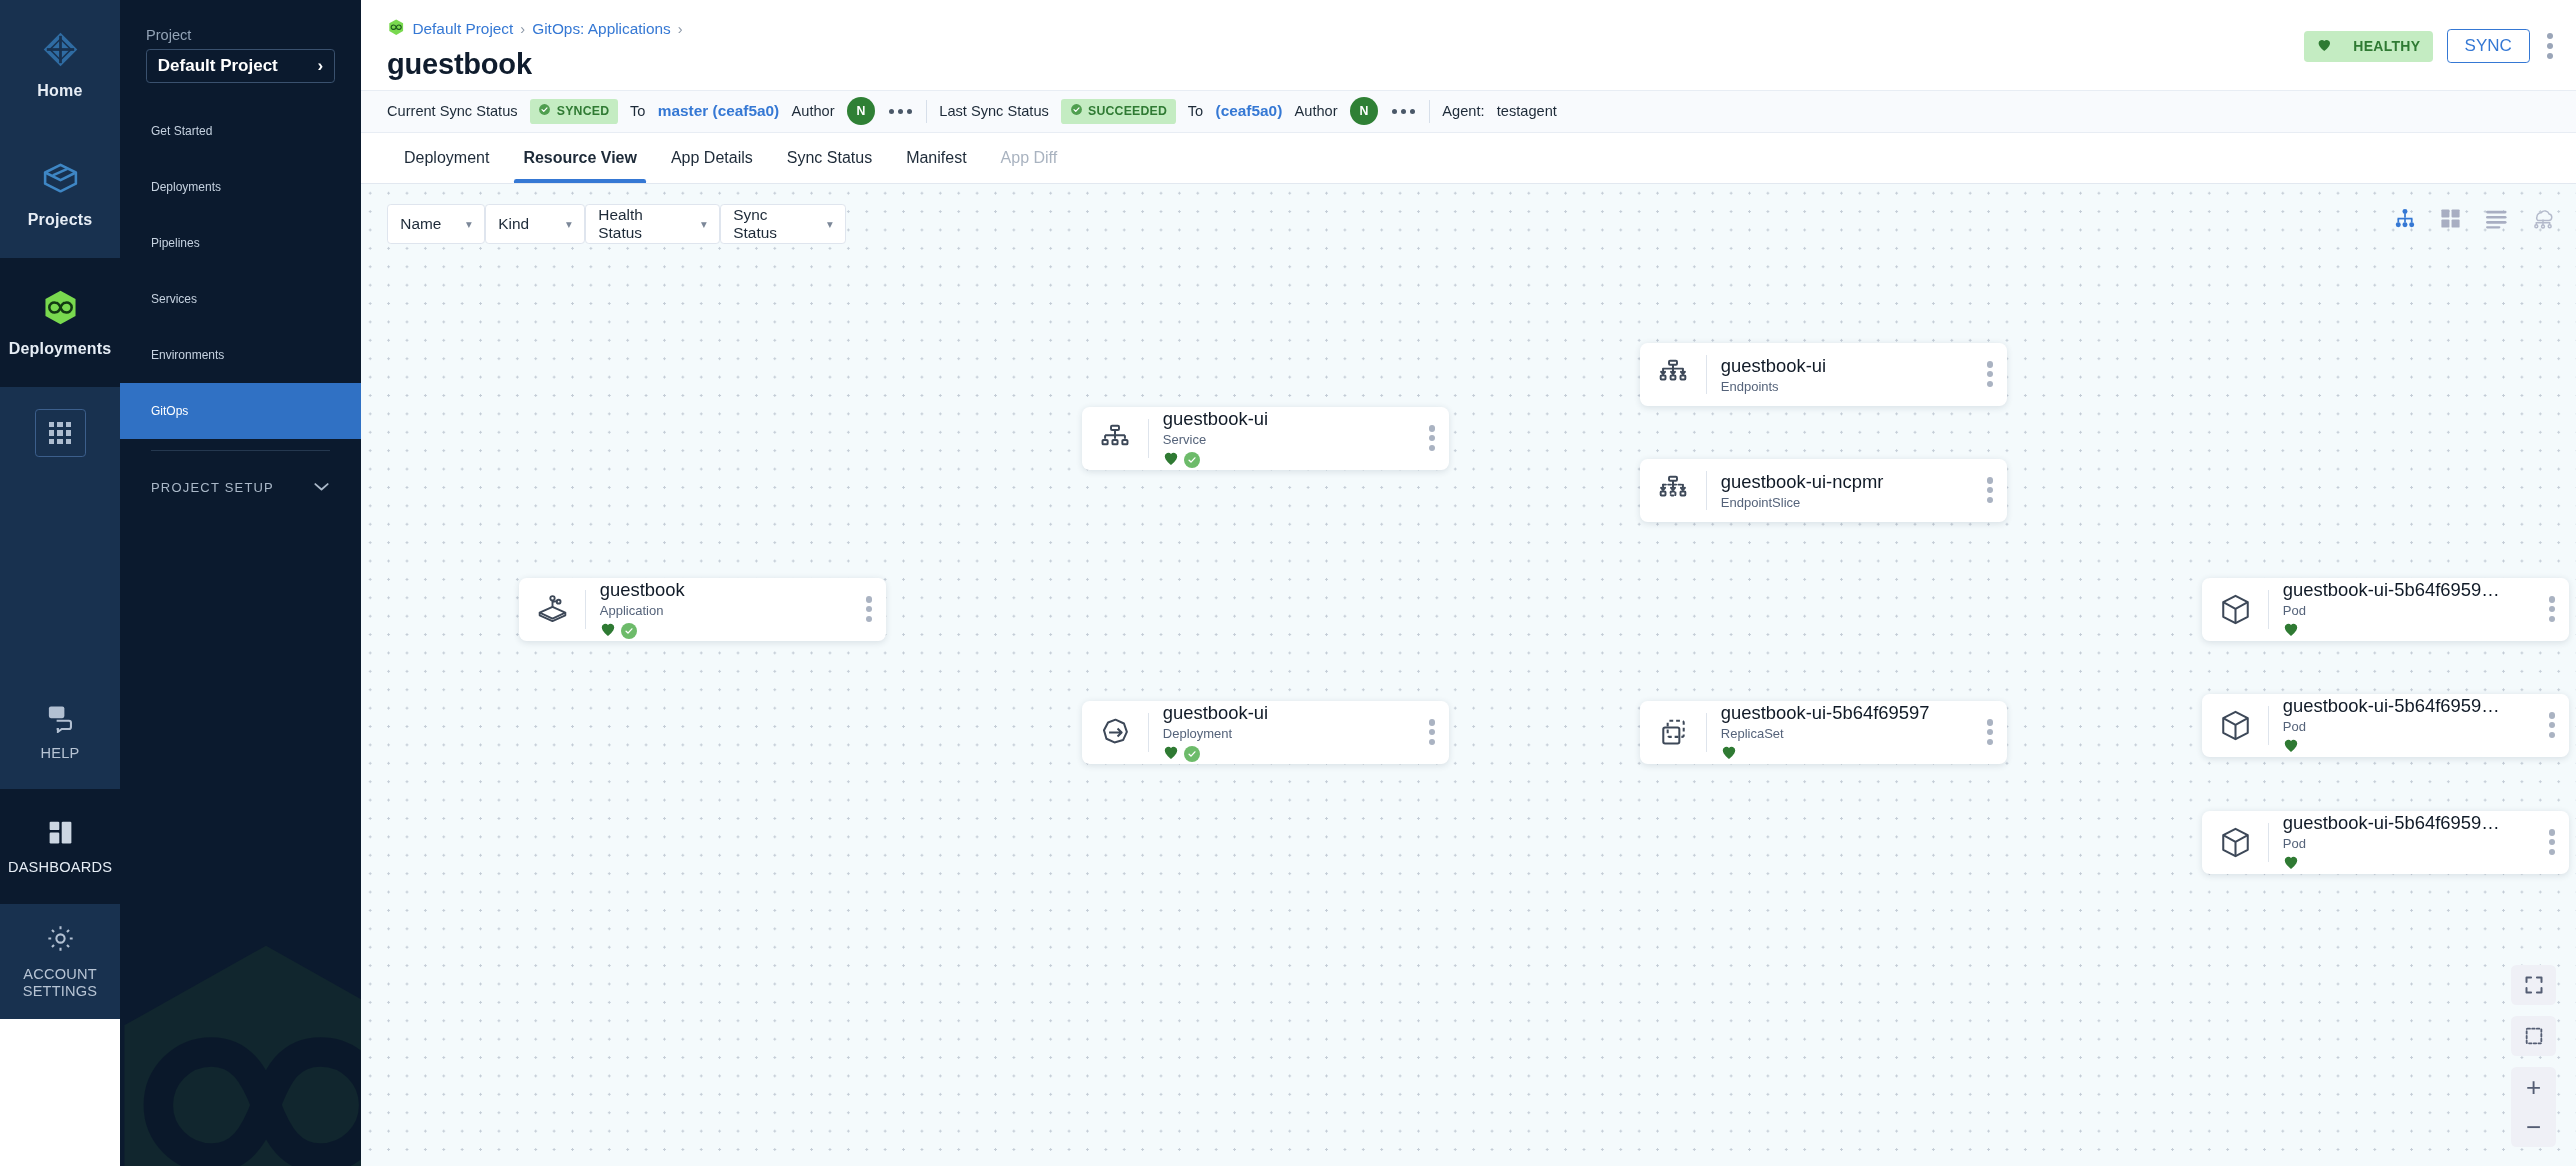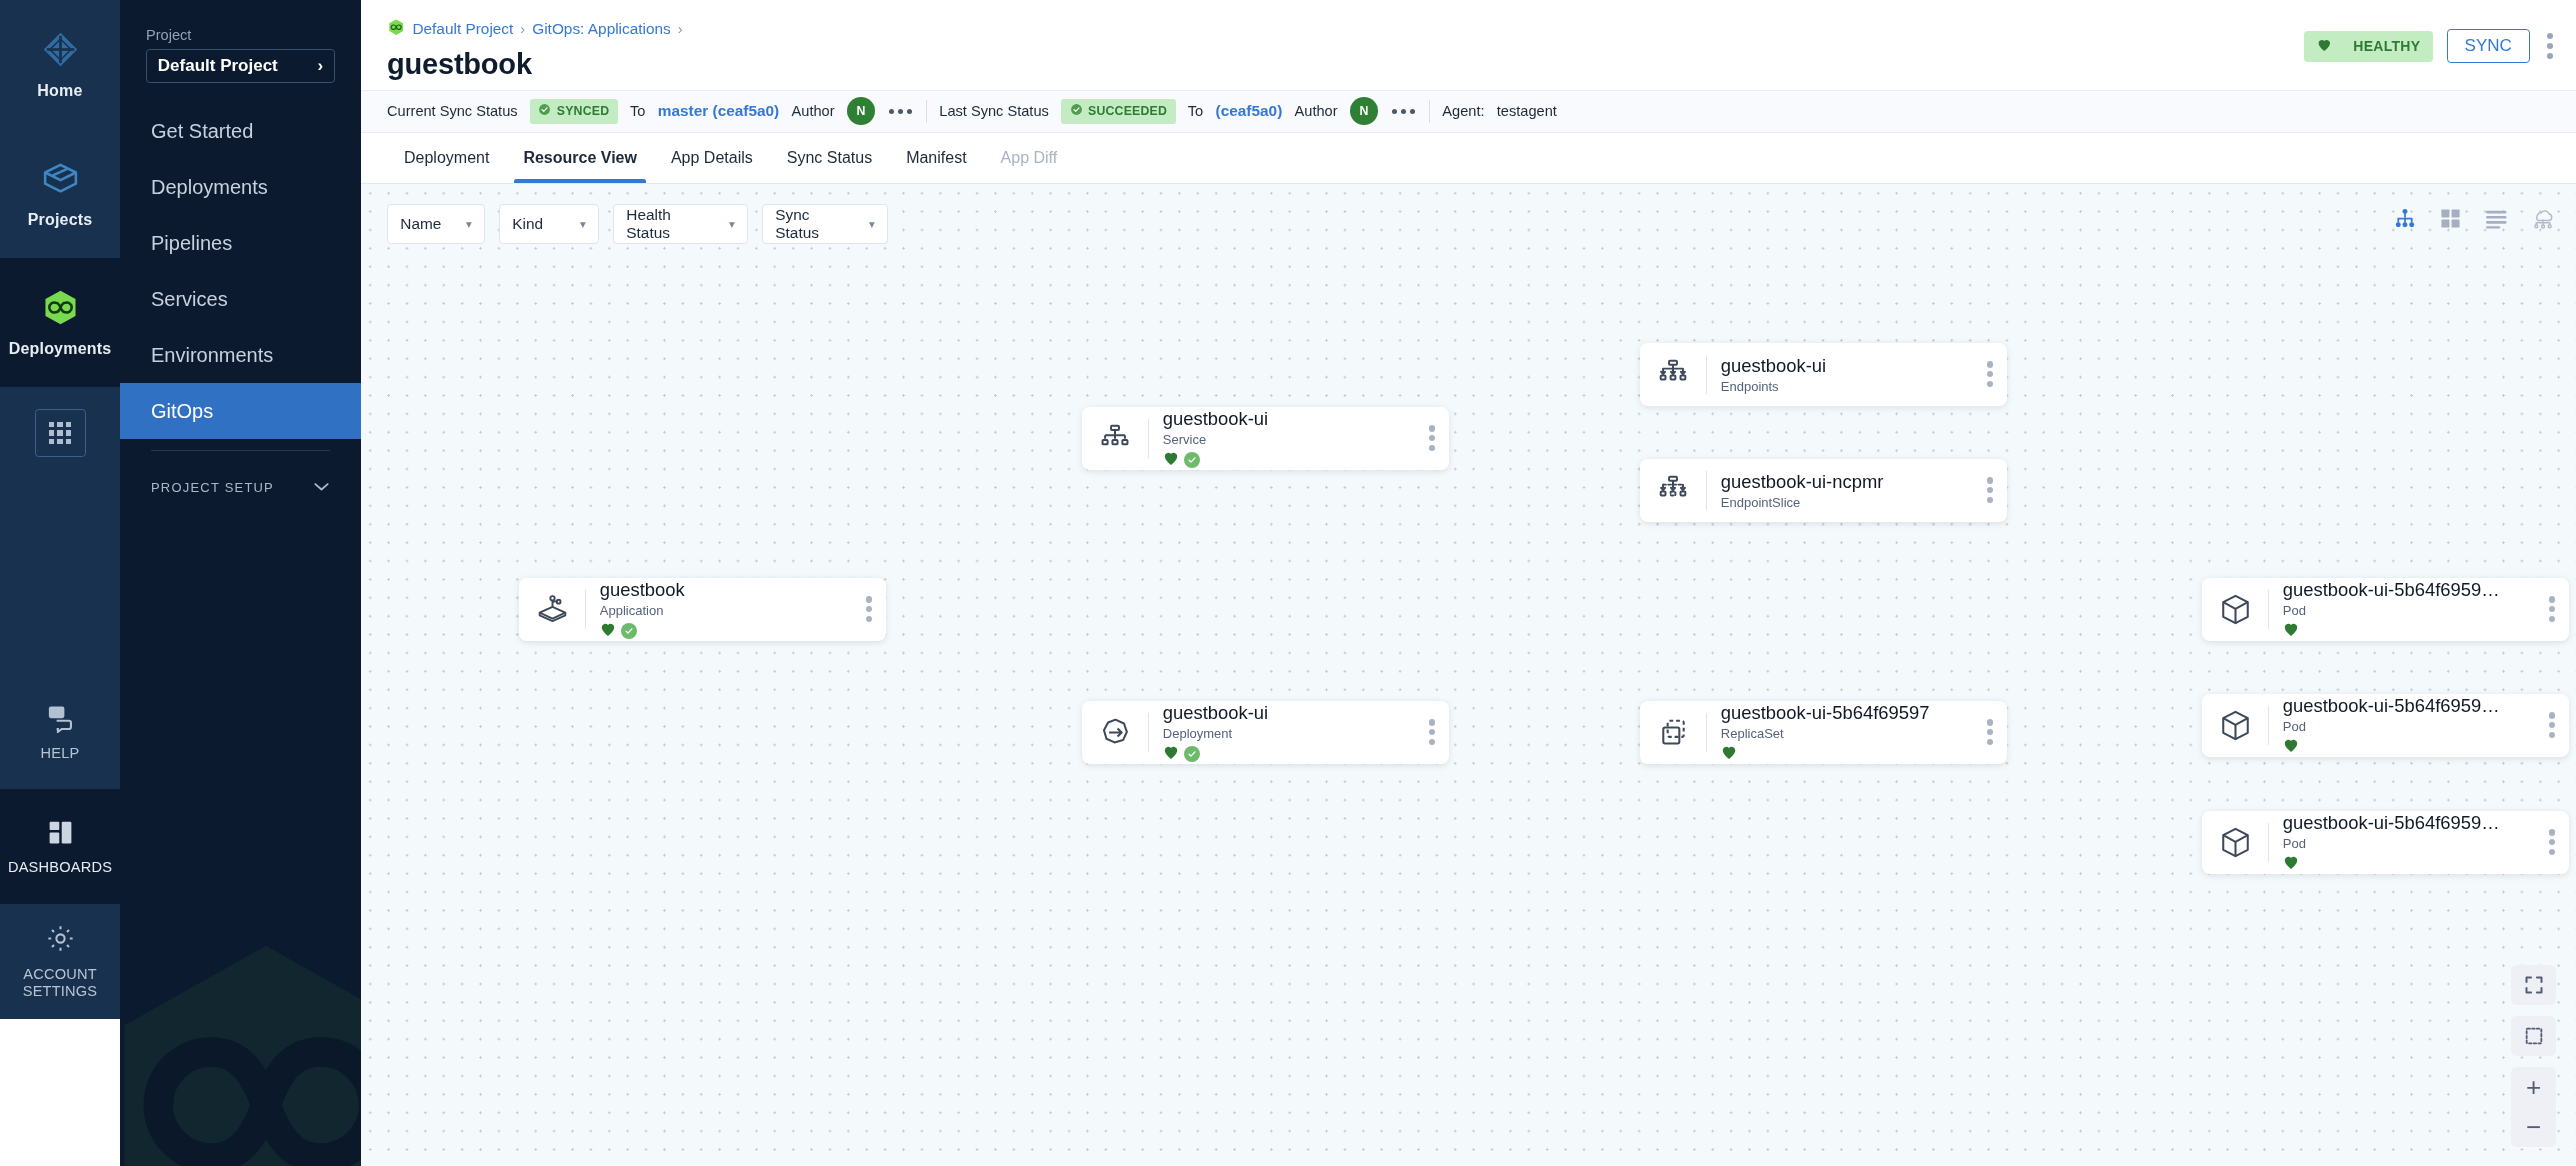--- a/index.html
+++ b/index.html
@@ -55,21 +55,21 @@
   .proj-select {
     margin: 0 26px; height: 34px; border: 0.8px solid #3a516e; border-radius: 3.8px;
     display: flex; align-items: center; justify-content: space-between;
     padding: 0 10.8px; cursor: pointer;
   }
   .proj-select .pname { color: #ffffff; font-size: 17px; font-weight: 700; }
   .proj-select .chev { color: #ffffff; font-size: 17px; font-weight: 700; }
   .nav-list { margin-top: 20px; }
   .nav-item {
     height: 56px; display: flex; align-items: center;
-    padding-left: 31px; color: #c6d2e0; font-size: 20px; cursor: pointer;
+    padding-left: 31px; color: #c6d2e0; font-size: 12px; cursor: pointer;
   }
   .nav-item.active { background: #3071c4; color: #ffffff; }
   .nav-sep { height: 0.8px; background: #25384f; margin: 10.8px 31px 0 31px; }
   .nav-section {
     margin-top: 15.4px; height: 43px; display: flex; align-items: center;
     justify-content: space-between; padding: 0 31px 0 31px;
     color: #aab8c8; font-size: 13px; letter-spacing: 1.2px; cursor: pointer;
   }
 
   
@@ -144,21 +144,21 @@
   .tab.disabled { color: #a9b3c0; cursor: default; }
 
   
   .canvas {
     flex: 1 1 auto; position: relative; overflow: hidden;
     background-color: #f4fafc;
     background-image: radial-gradient(#c3ccd6 1.2px, transparent 1.2px);
     background-size: 18.4px 18.4px;
   }
   .filterbar {
-    position: absolute; left: 26px; top: 20px; display: flex; gap: 14px; z-index: 3;
+    position: absolute; left: 26px; top: 20px; display: flex; z-index: 3;
   }
   .fselect {
     height: 40px; min-width: 0; background: #ffffff; border: 0.8px solid #dfe5ee;
     border-radius: 3.8px; display: flex; align-items: center;
     justify-content: space-between; padding: 0 12.3px; cursor: pointer;
     font-size: 15.4px; color: #1d2a38; gap: 20px;
   }
   .fselect .cv { color: #7b8798; font-size: 11.5px; }
   .viewtoggles {
     position: absolute; right: 20px; top: 23px; display: flex;

